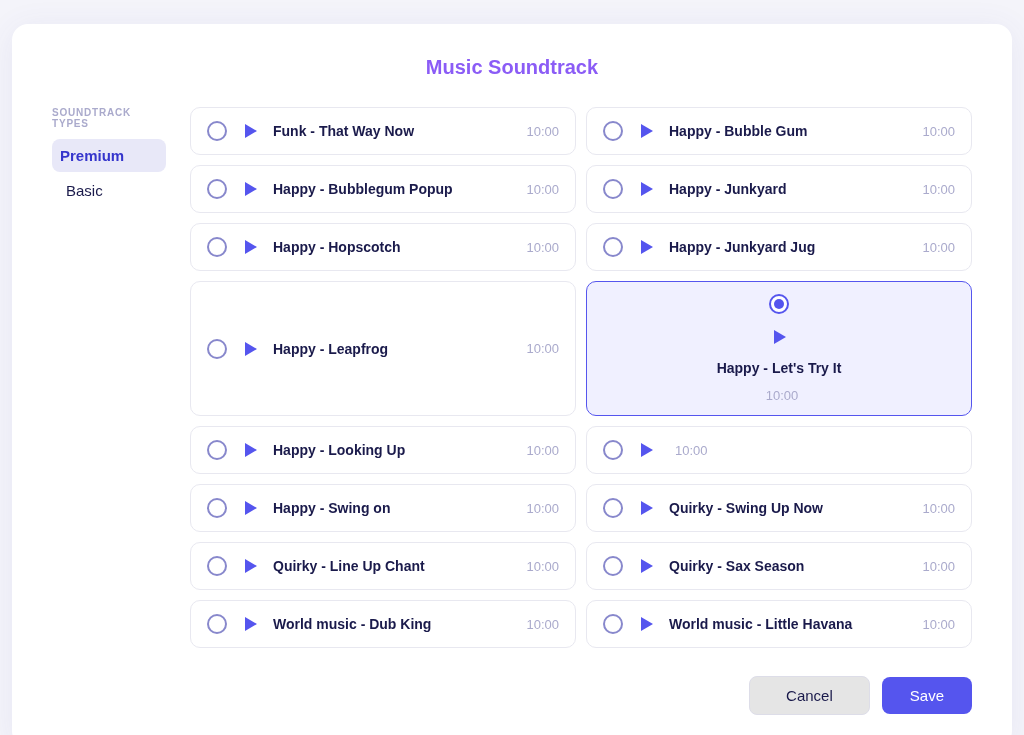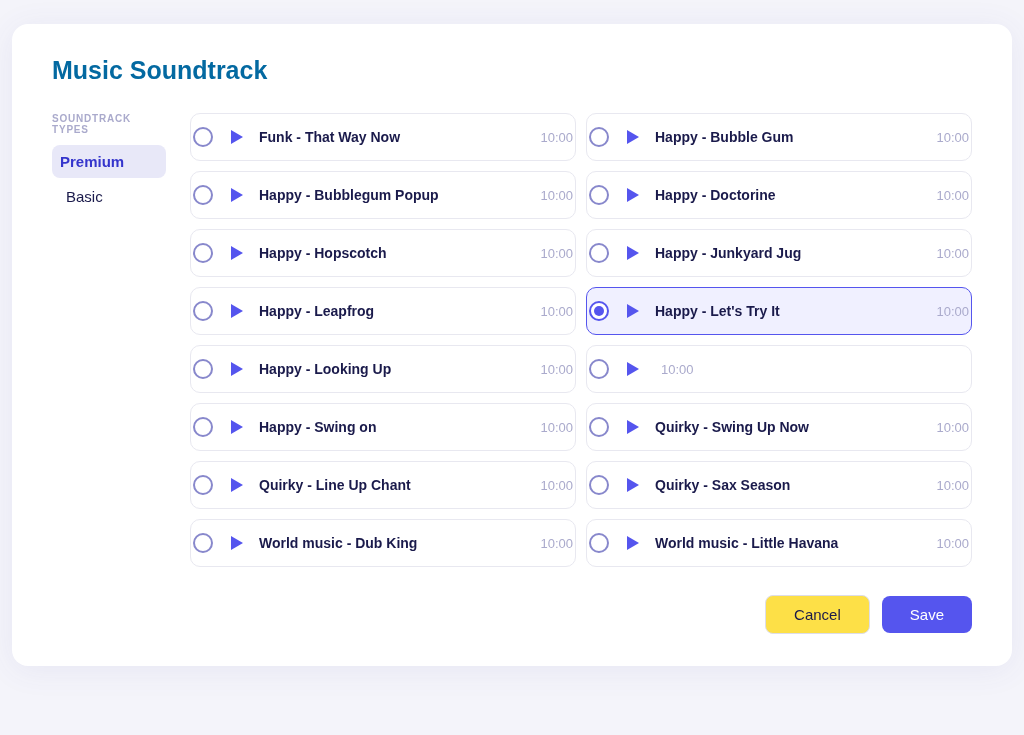--- a/index.html
+++ b/index.html
@@ -15,24 +15,24 @@
     .modal {
       background: #fff;
       border-radius: 16px;
       width: 1000px;
       margin: 24px auto;
       padding: 32px 40px 32px 40px;
       box-shadow: 0 4px 32px rgba(80,80,160,0.08);
       position: relative;
     }
     .modal-title {
-      text-align: left;
-      font-size: 25px;
+      text-align: center;
+      font-size: 20px;
       font-weight: 700;
-      color: #0369a1;
+      color: #8b5cf6;
       margin-bottom: 28px;
     }
     .content-area {
       display: flex;
       gap: 8px;
     }
     .sidebar {
       width: 130px;
       flex-shrink: 0;
       padding-right: 16px;
@@ -65,28 +65,29 @@
       display: grid;
       grid-template-columns: 1fr 1fr;
       gap: 10px;
     }
     .track-row {
       display: flex;
       align-items: center;
       background: #fff;
       border: 1.5px solid #e8e8f0;
       border-radius: 10px;
-      padding: 12px 2px;
+      padding: 12px 16px;
       gap: 12px;
       cursor: pointer;
       transition: border-color 0.15s;
     }
     .track-row.selected {
       border-color: #5555ee;
       background: #f0f0ff;
+      flex-direction: column;
     }
     .radio-btn {
       width: 20px;
       height: 20px;
       border-radius: 50%;
       border: 2px solid #8888cc;
       background: #fff;
       flex-shrink: 0;
       display: flex;
       align-items: center;
@@ -133,24 +134,24 @@
       margin-left: 6px;
     }
     .footer {
       display: flex;
       justify-content: flex-end;
       align-items: center;
       margin-top: 28px;
       gap: 12px;
     }
     .btn-cancel {
-      padding: 10px 28px;
+      padding: 10px 36px;
       border-radius: 8px;
       border: 1.5px solid #dddde8;
-      background: #fde047;
+      background: #e5e5e5;
       color: #1a1a4b;
       font-size: 15px;
       font-weight: 500;
       cursor: pointer;
     }
     .btn-save {
       padding: 10px 28px;
       border-radius: 8px;
       border: none;
       background: #5555ee;
@@ -196,21 +197,21 @@
             <div class="play-triangle"></div>
           </div>
           <span class="track-name">Happy - Bubblegum Popup</span>
           <span class="track-duration">10:00</span>
         </div>
         <div class="track-row">
           <div class="radio-btn"></div>
           <div class="play-btn">
             <div class="play-triangle"></div>
           </div>
-          <span class="track-name">Happy - Doctorine</span>
+          <span class="track-name">Happy - Junkyard</span>
           <span class="track-duration">10:00</span>
         </div>
         <div class="track-row">
           <div class="radio-btn"></div>
           <div class="play-btn">
             <div class="play-triangle"></div>
           </div>
           <span class="track-name">Happy - Hopscotch</span>
           <span class="track-duration">10:00</span>
         </div>

